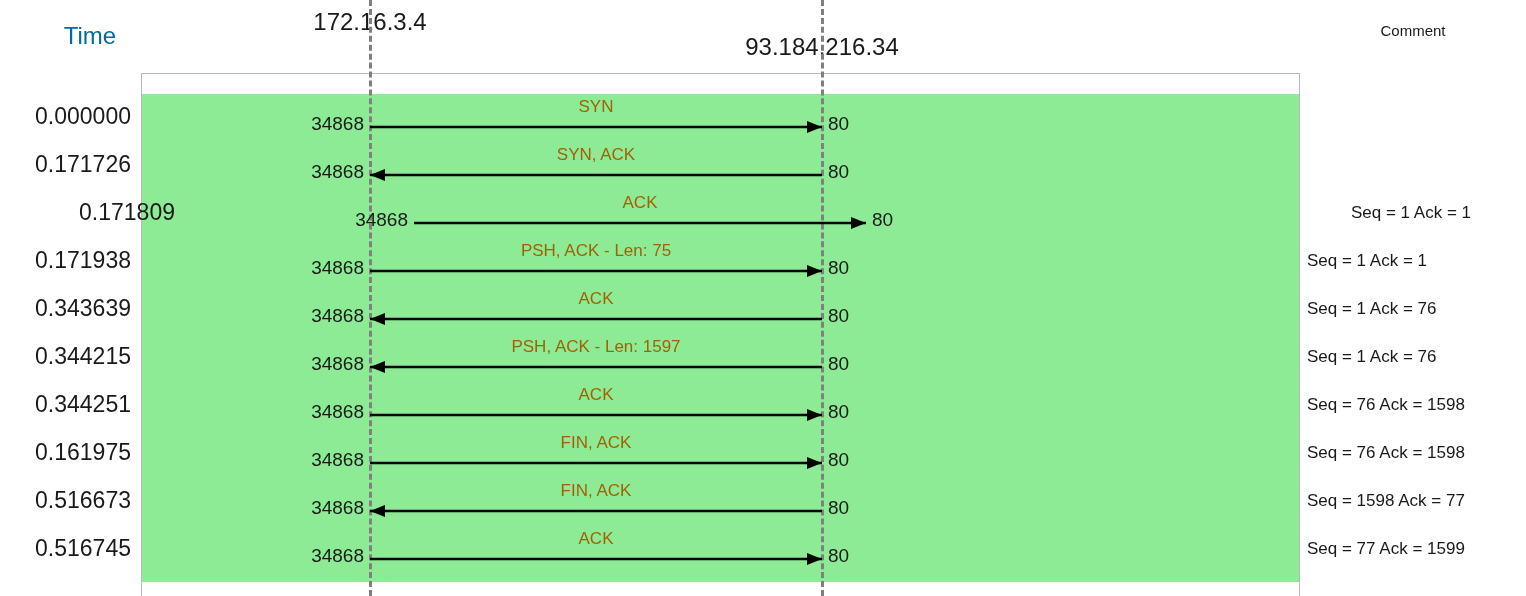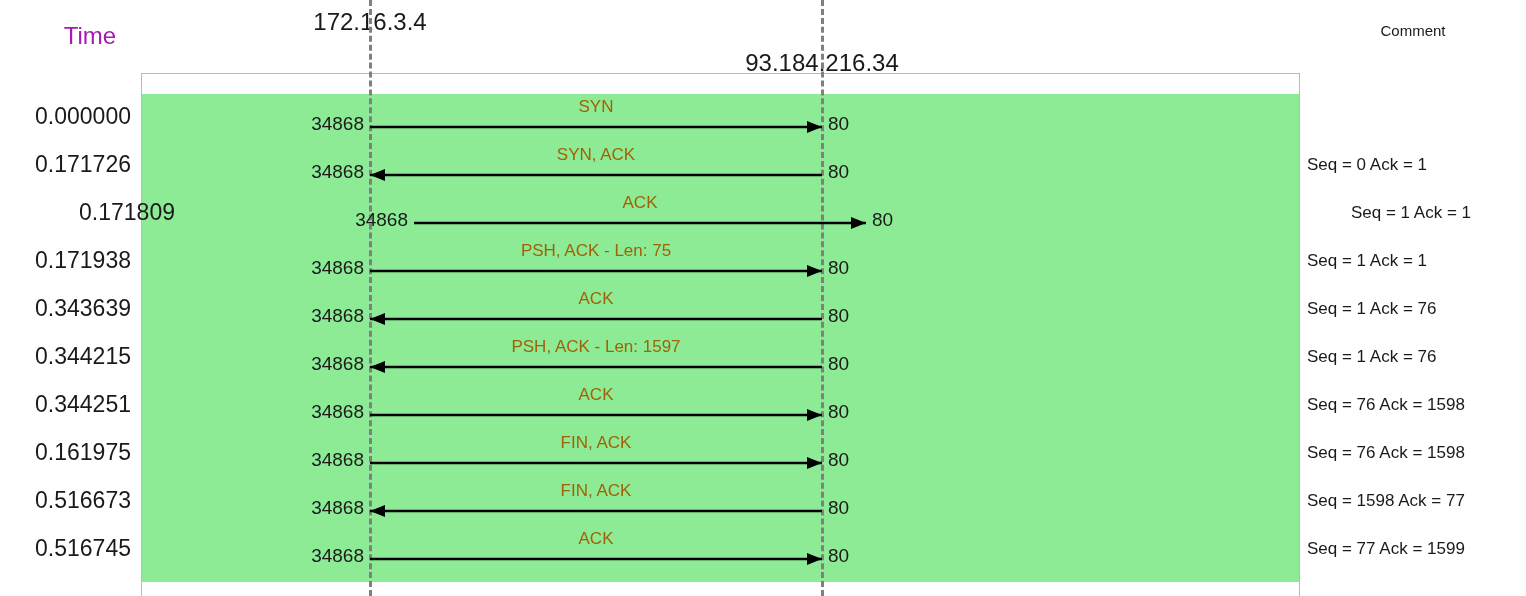--- a/index.html
+++ b/index.html
@@ -18,21 +18,21 @@
   }
 
   
   #flow-header-time {
     position: absolute;
     left: 0px;
     top: 22px;
     width: 180px;
     text-align: center;
     font-size: 24px;
-    color: #a21caf;
+    color: #0369a1;
     white-space: nowrap;
   }
   #flow-header-comment {
     position: absolute;
     left: 1300px;
     top: 22px;
     width: 226px;
     text-align: center;
     font-size: 15px;
     color: #1a1a1a;
@@ -138,21 +138,21 @@
 </style>
 </head>
 <body>
 
 <div id="flow-header-time">Time</div>
 
 <div id="flow-header-comment">Comment</div>
 
 <div id="node-headers">
     <div class="node-header" style="left: 370px; top: 8px;">172.16.3.4</div>
-    <div class="node-header" style="left: 822px; top: 49px;">93.184.216.34</div>
+    <div class="node-header" style="left: 822px; top: 33px;">93.184.216.34</div>
   </div>
 
 <div id="flow-panel">
   <div id="flow-highlight-band"></div>
 </div>
 
 <div id="lifelines">
     <div class="lifeline" style="left: 369px;"></div>
     <div class="lifeline" style="left: 821px;"></div>
   </div>
@@ -174,21 +174,20 @@
       <div class="row-time">0.171726</div>
       <div class="row-port-left" style="left: 364px;">34868</div>
       <div class="row-port-right" style="left: 828px;">80</div>
       <div class="row-msg-label" style="left: 596px;">SYN, ACK</div>
       <div class="row-arrow" style="left: 370px; width: 452px;">
         <svg width="452" height="12" viewBox="0 0 452 12">
           <line x1="0" y1="6" x2="452" y2="6" stroke="#000000" stroke-width="2.6"></line>
           <polygon points="0,6 15,0 15,12" fill="#000000"></polygon>
         </svg>
       </div>
-      <div class="row-comment">Seq = 0 Ack = 1</div>
     </div>
     <div class="flow-row" style="top: 189px; margin-left: 44px;">
       <div class="row-time">0.171809</div>
       <div class="row-port-left" style="left: 364px;">34868</div>
       <div class="row-port-right" style="left: 828px;">80</div>
       <div class="row-msg-label" style="left: 596px;">ACK</div>
       <div class="row-arrow" style="left: 370px; width: 452px;">
         <svg width="452" height="12" viewBox="0 0 452 12">
           <line x1="0" y1="6" x2="452" y2="6" stroke="#000000" stroke-width="2.6"></line>
           <polygon points="452,6 437,0 437,12" fill="#000000"></polygon>

